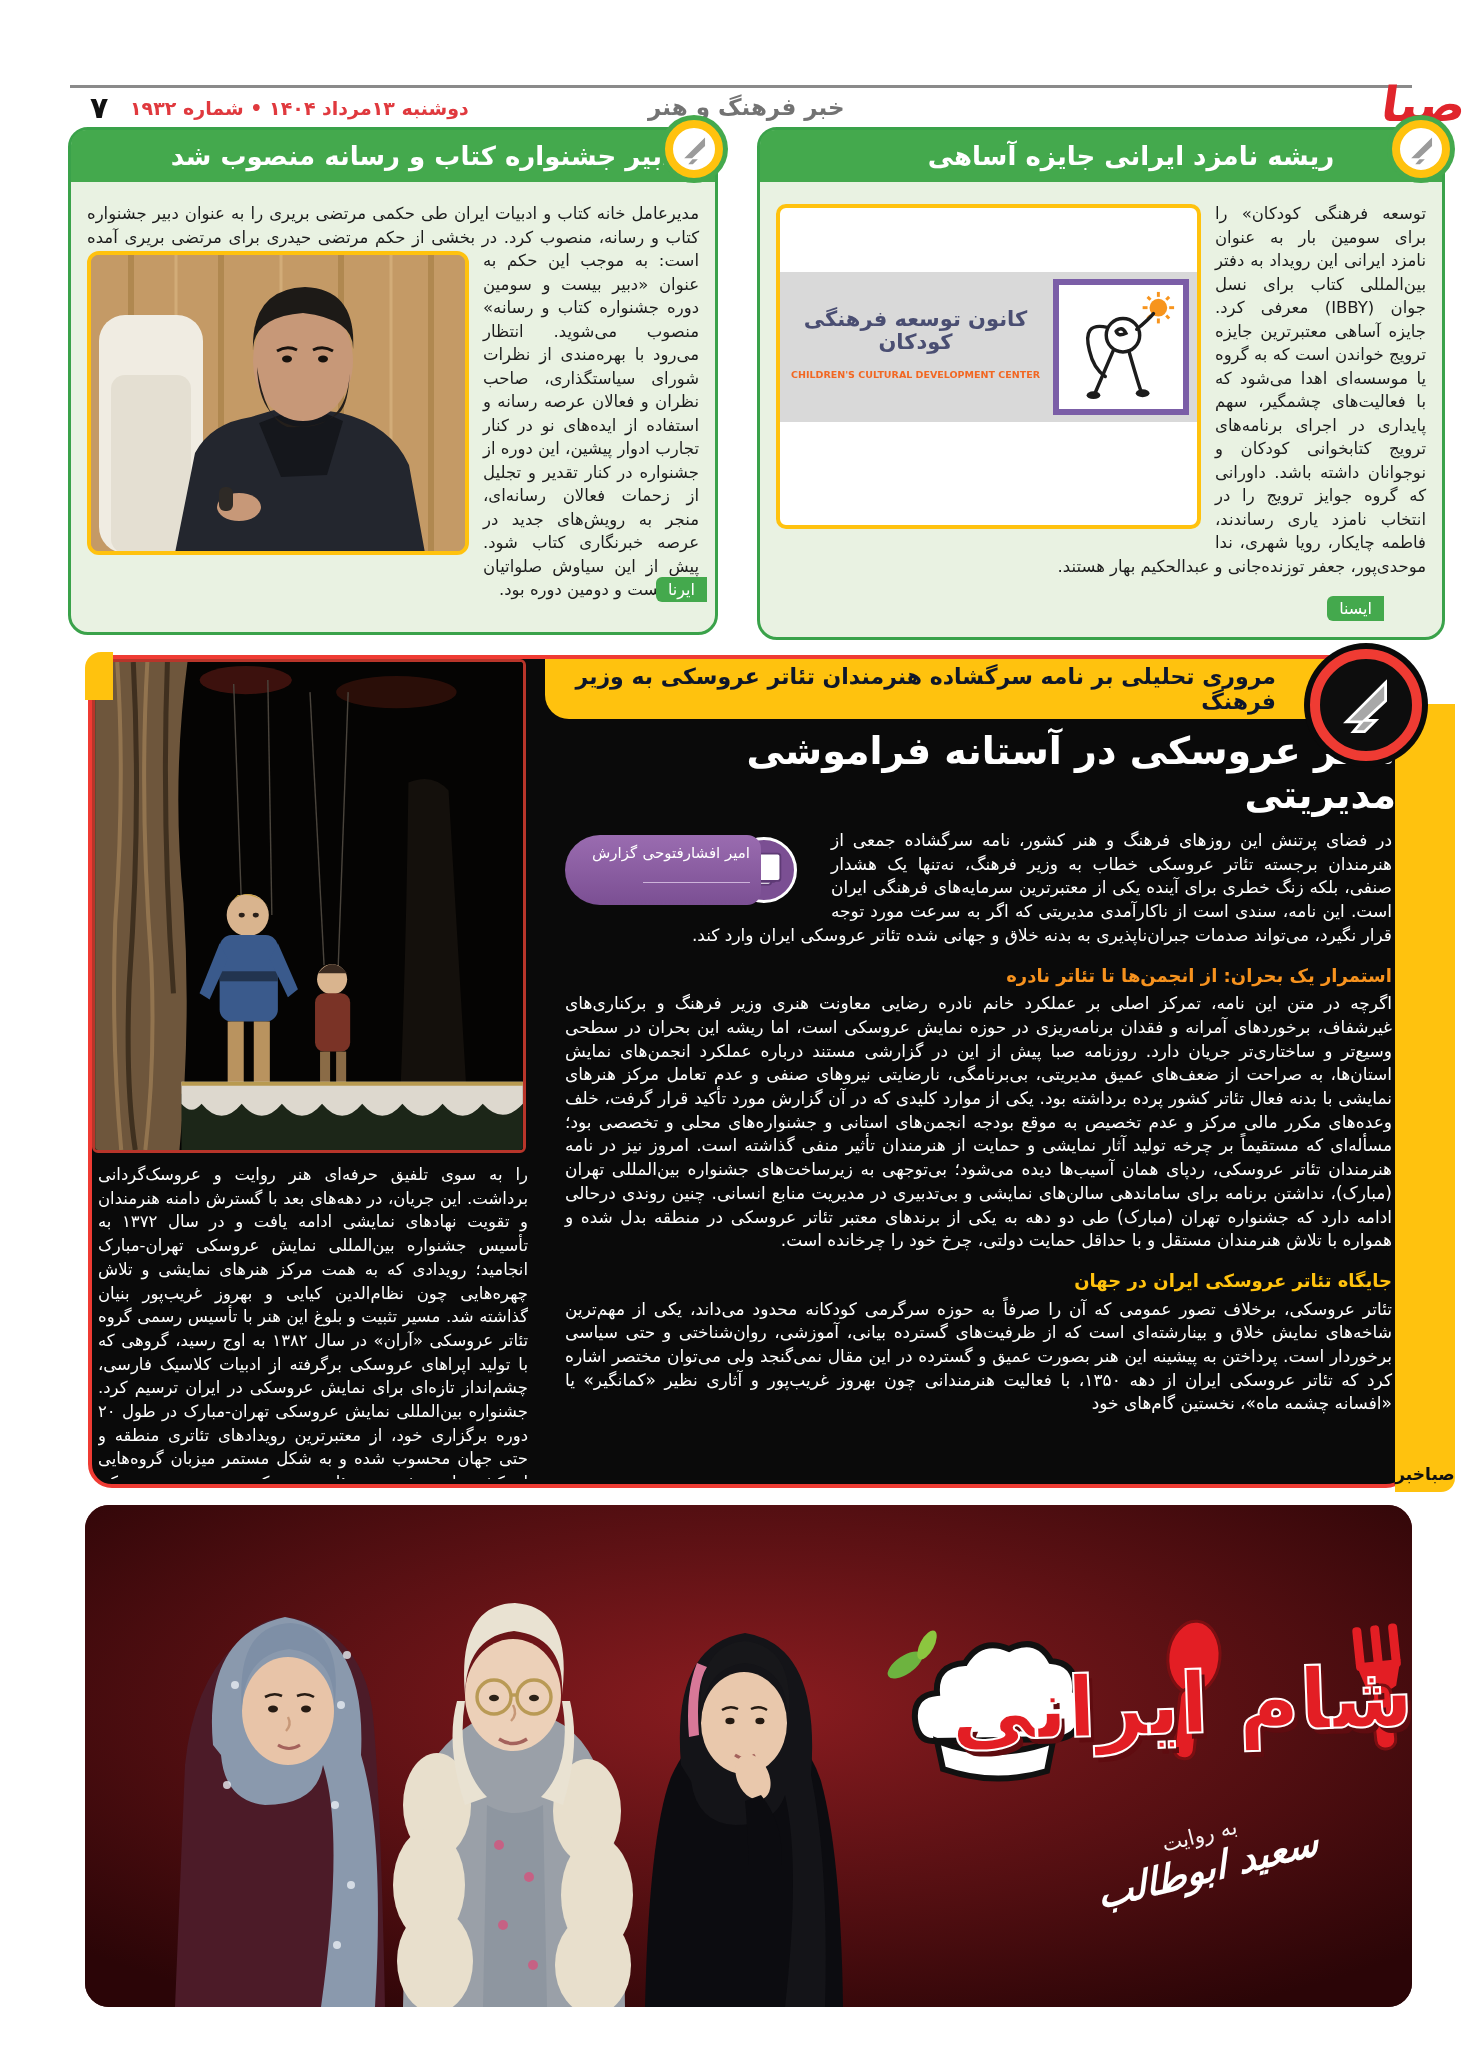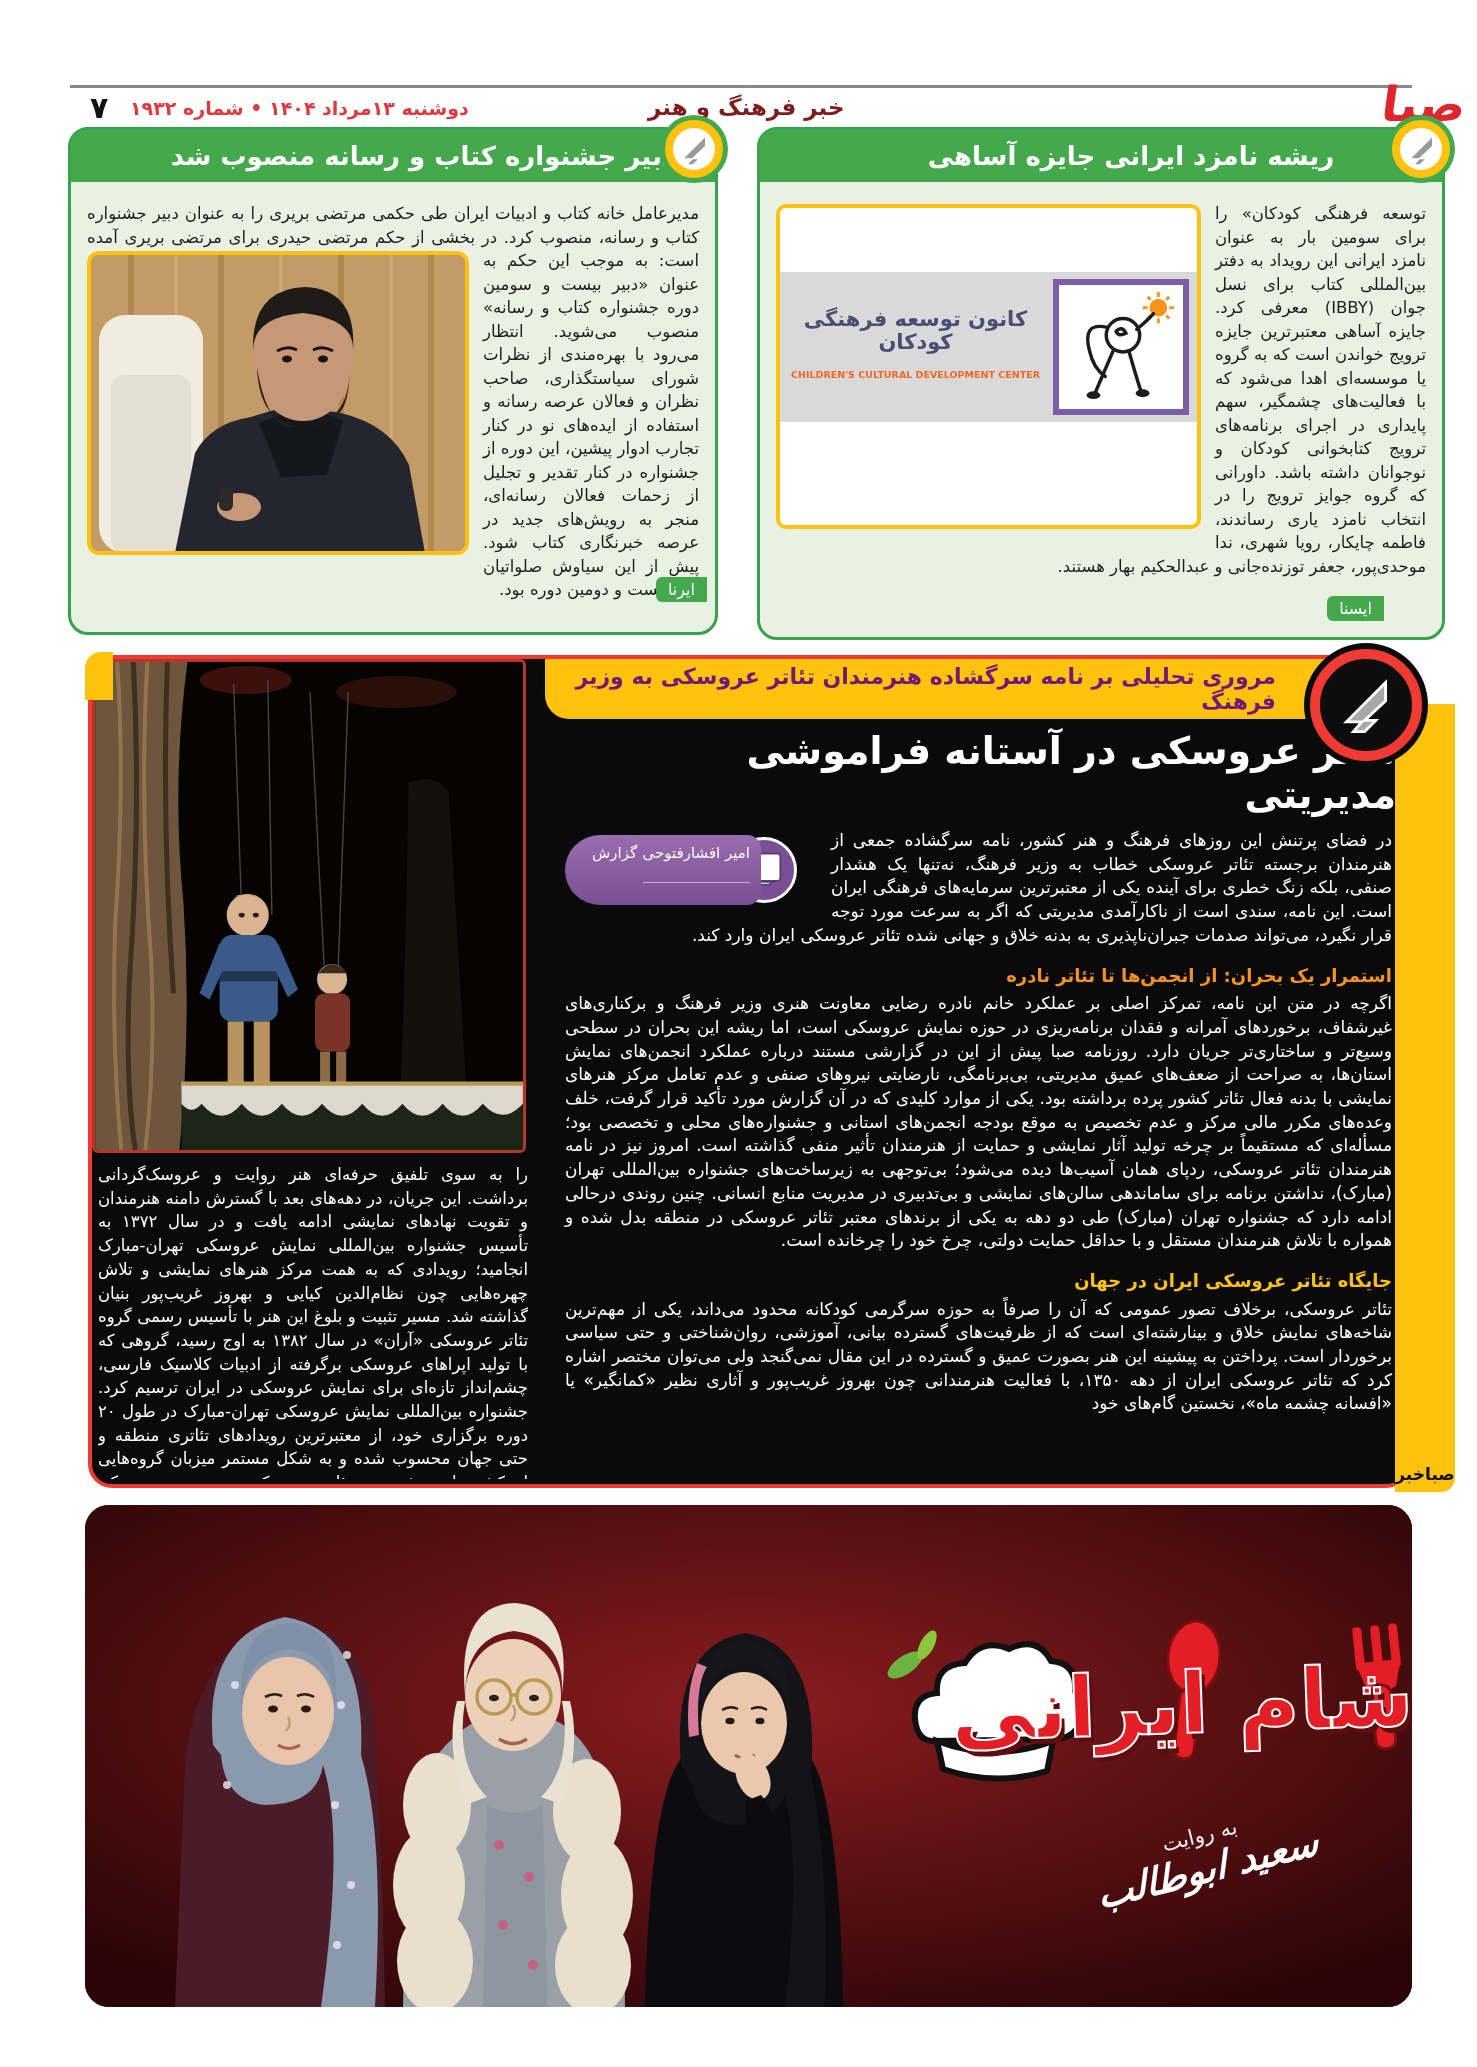--- a/index.html
+++ b/index.html
@@ -5,21 +5,21 @@
   *{margin:0;padding:0;box-sizing:border-box}
   html,body{background:#fff}
   body{font-family:"DejaVu Sans",sans-serif;direction:rtl}
   #page{position:relative;width:1477px;height:2067px;background:#fff;overflow:hidden}
   .abs{position:absolute}
 
   
   .rule{left:70px;top:85px;width:1342px;height:3px;background:#8a8a8a}
   .pagenum{left:90px;top:90px;font-size:30px;font-weight:bold;color:#111}
   .dateline{left:130px;top:97px;font-size:19px;font-weight:bold;color:#e0393e;direction:rtl}
-  .section-title{left:648px;top:94px;font-size:23px;font-weight:bold;color:#7f1d1d}
+  .section-title{left:648px;top:94px;font-size:23px;font-weight:bold;color:#737373}
   .brand{left:1382px;top:76px;font-size:48px;font-weight:bold;color:#e0252c;transform:skewX(-8deg);letter-spacing:-2px}
 
   
   .gbox{border:3px solid #3aa24a;border-radius:20px;background:#e9f2e2;overflow:visible}
   .gbox .ghead{height:52px;background:#44a94d;border-radius:15px 15px 0 0;display:flex;align-items:center;justify-content:center}
   .gbox .ghead .gtitle{color:#fff;font-weight:bold;font-size:26px;padding-left:60px}
   .gcircle{position:absolute;top:-10px;right:-8px;width:58px;height:58px;border-radius:50%;background:#fff;border:8px solid #ffc20e;box-shadow:0 0 0 5px #44a94d;display:flex;align-items:center;justify-content:center;z-index:4}
   .gbody{padding:20px 16px 10px 16px;font-size:16.5px;line-height:23.5px;color:#1c1c1c;text-align:justify;height:calc(100% - 52px);overflow:hidden;border-radius:0 0 17px 17px}
   .agency-tag{position:absolute;background:#44a94d;color:#fff;font-size:16px;font-weight:normal;padding:3px 12px;border-radius:6px 0 0 6px;z-index:3}
 
@@ -37,21 +37,21 @@
   
   .bbox{left:88px;top:655px;width:1322px;height:833px;background:#0a0a0a;border:4px solid #ef3b33;border-radius:24px}
   .bbox .corner-yellow{position:absolute;left:-7px;top:-7px;width:28px;height:48px;background:#ffc20e;border-radius:16px 0 0 0;z-index:5}
   .side-strip{position:absolute;right:-49px;top:45px;width:60px;height:788px;background:#ffc20e;border-radius:0 0 14px 0;z-index:1}
   .side-strip .tagword{position:absolute;bottom:8px;left:0;right:0;text-align:center;font-size:17px;font-weight:bold;color:#111}
   .bcircle{position:absolute;top:-10px;right:-16px;width:112px;height:112px;border-radius:50%;background:#0d0d0d;border:10px solid #ef3b33;box-shadow:0 0 0 6px #0a0a0a;display:flex;align-items:center;justify-content:center;z-index:6}
   .puppet-photo{position:absolute;left:0;top:0;width:434px;height:494px;border:3px solid #b8352a;border-radius:20px 6px 6px 6px;overflow:hidden;background:#050403}
   .cont-text{position:absolute;left:6px;top:504px;width:430px;height:316px;overflow:hidden;color:#fff;font-size:16.5px;line-height:23.7px;text-align:justify}
   .rcol{position:absolute;left:453px;top:0;width:861px;height:100%}
   .kicker{height:60px;background:#ffc20e;border-radius:0 17px 0 24px;display:flex;align-items:center;justify-content:center;padding:0 130px 0 30px}
-  .kicker span{font-size:22px;font-weight:bold;color:#701a75}
+  .kicker span{font-size:22px;font-weight:bold;color:#0f172a}
   .btitle{margin:10px 10px 8px 0;padding-left:110px;text-align:right;font-size:38px;font-weight:bold;color:#fff}
   .bbody{padding:4px 14px 0 20px;color:#fff;font-size:17px;line-height:23.7px;text-align:justify;overflow:hidden}
   .bbody .h1{color:#f6921e;font-weight:bold;font-size:18px;margin:16px 0 5px;text-align:right}
   .bbody .h2{color:#ffc20e;font-weight:bold;font-size:18px;margin:16px 0 5px;text-align:right}
   .badge{float:left;position:relative;width:250px;height:76px;margin:4px 16px 6px 0;direction:rtl}
   .badge .pill{position:absolute;left:0;top:2px;width:196px;height:70px;background:linear-gradient(#9a6cb0,#7b4f93);border-radius:35px 14px 14px 35px;color:#fff;text-align:center;padding:6px 10px 6px 26px}
   .badge .pill .row1{font-size:15px;border-bottom:1px solid #cdb3da;padding-bottom:20px;margin-bottom:4px}
   .badge .pill .row2{font-size:15px}
   .badge .bicon{position:absolute;right:18px;top:4px;width:66px;height:66px;border-radius:50%;background:#7b4f93;border:3px solid #fff;display:flex;align-items:center;justify-content:center}
 

